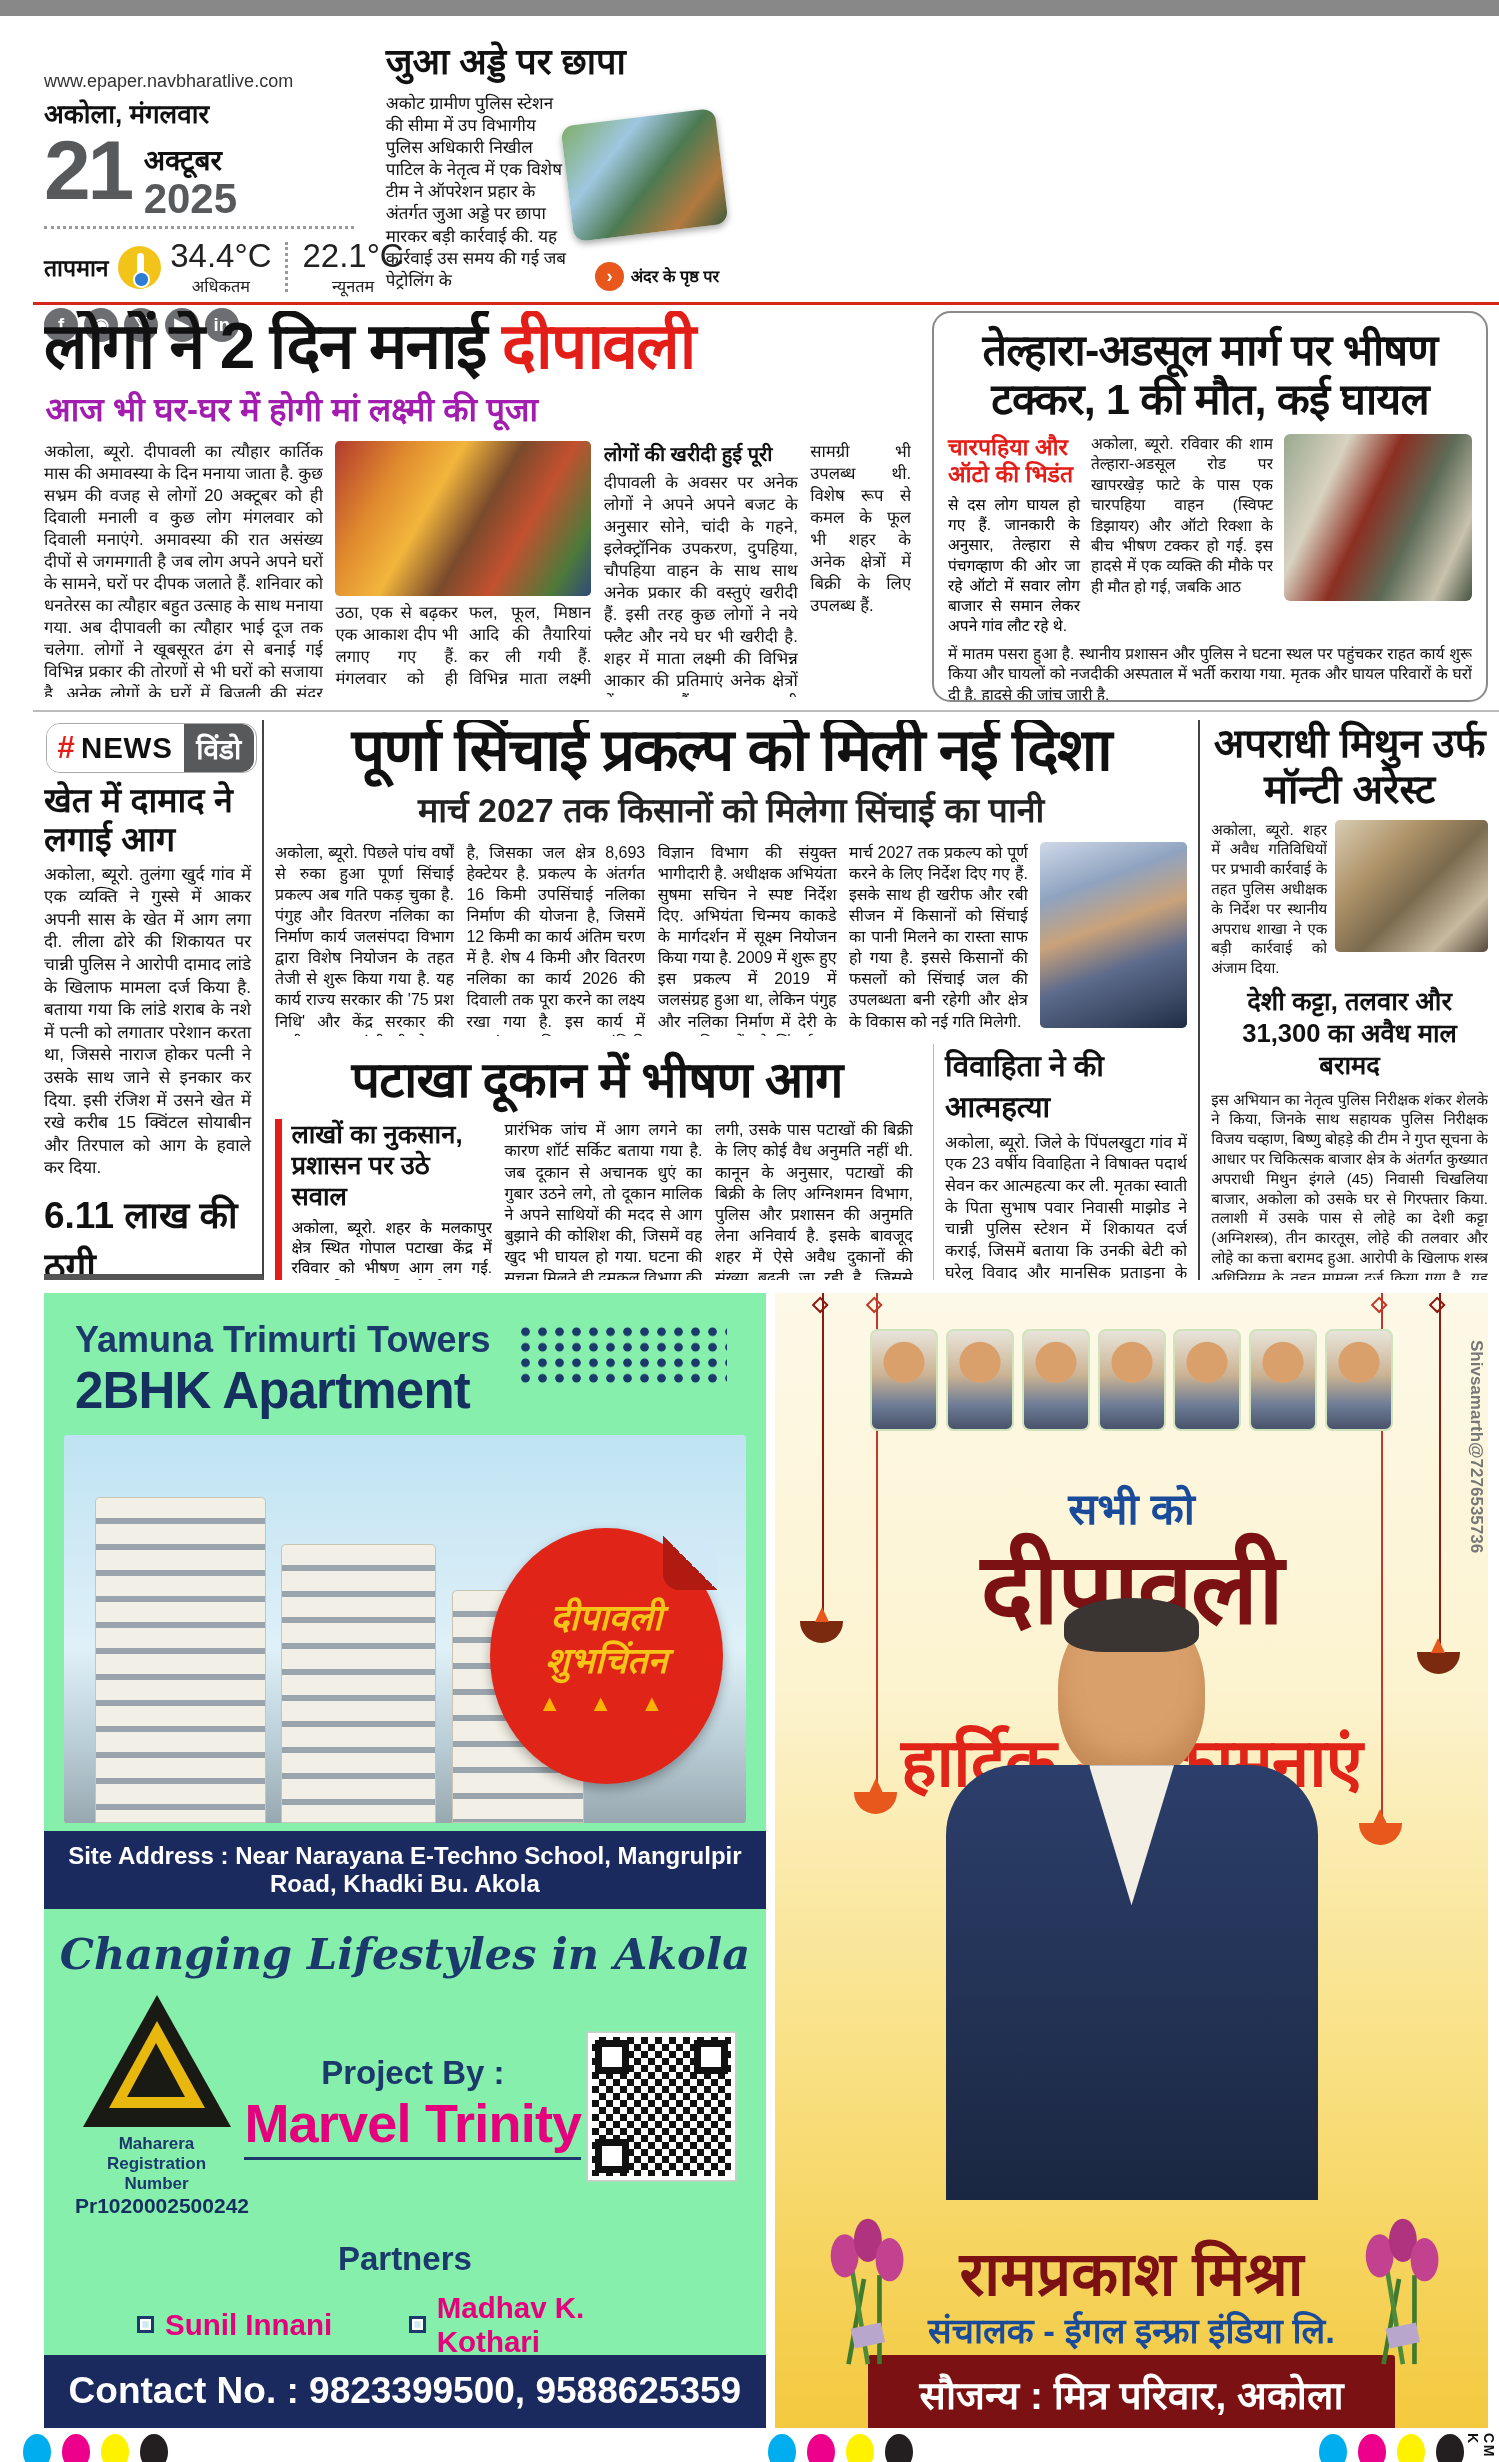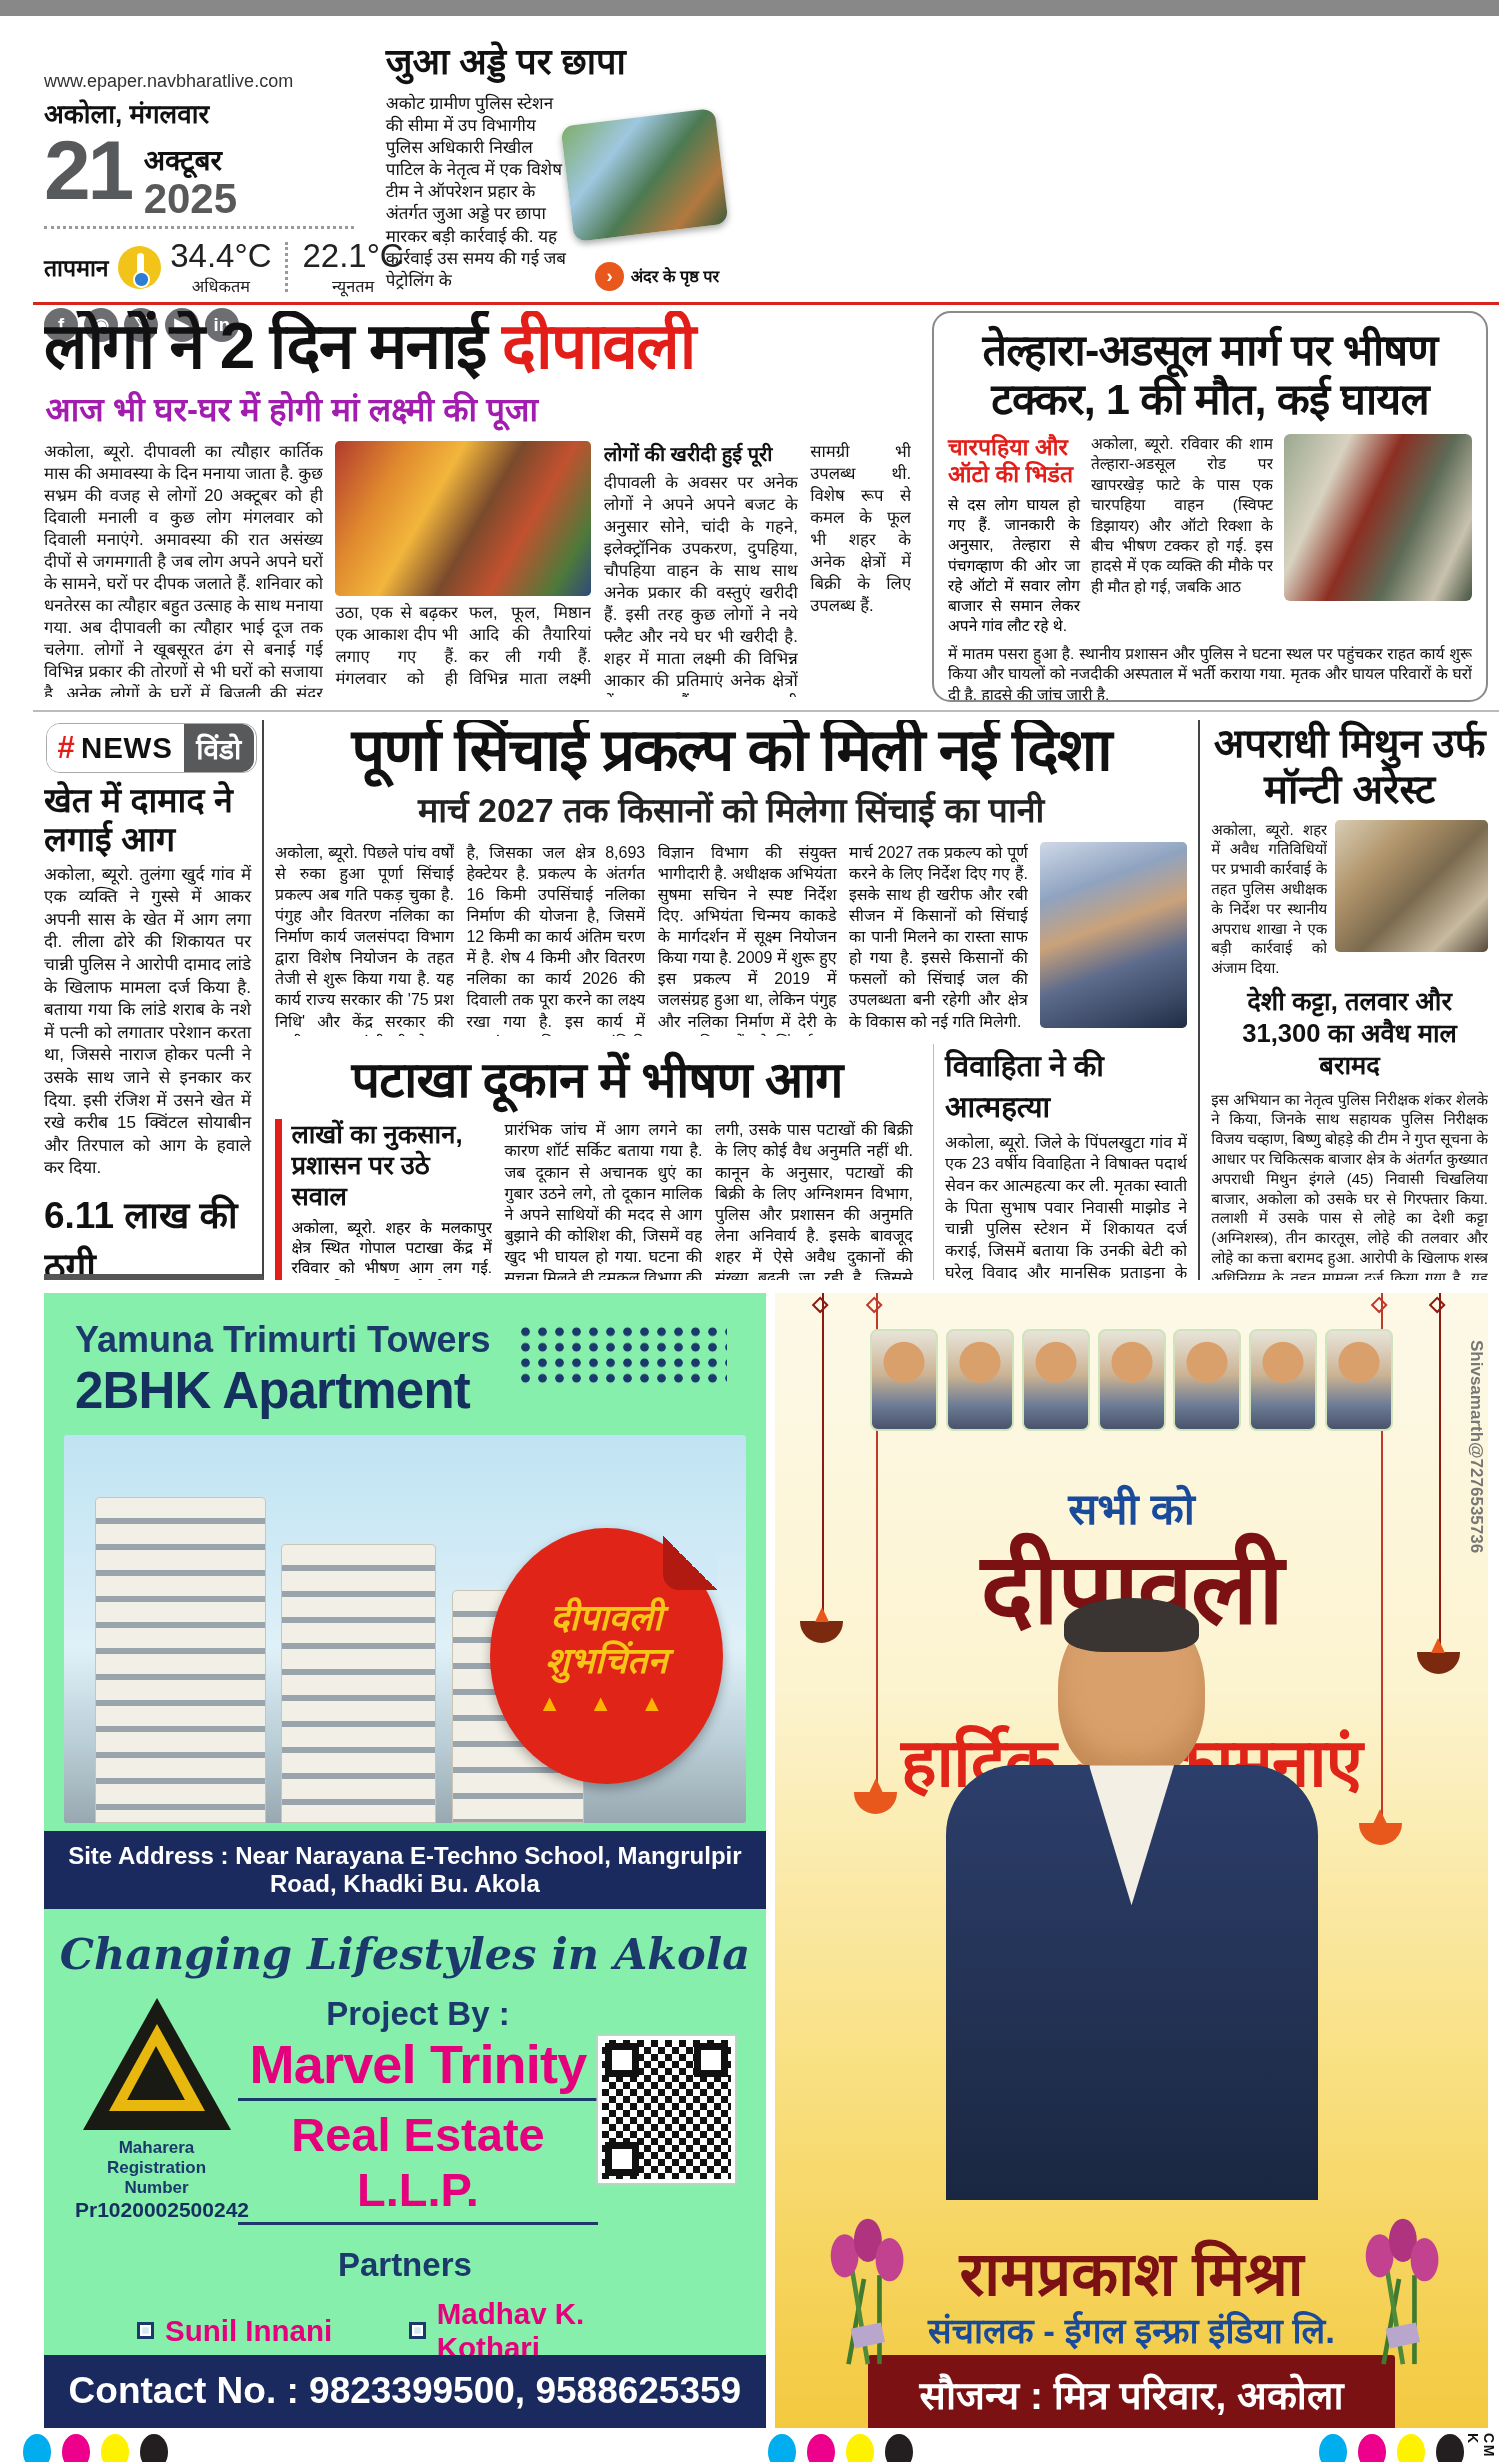--- a/index.html
+++ b/index.html
@@ -349,21 +349,20 @@
       <div class="al-tag">Changing Lifestyles in Akola</div>
       <div class="al-mid">
         <div class="tri-logo">
           <div class="tri"></div>
           <div class="maha-l">Maharera Registration Number</div>
           <div class="maha-n">Pr1020002500242</div>
         </div>
         <div class="proj">
           <div class="proj-by">Project By :</div>
           <div class="comp1">Marvel Trinity</div>
-          <div class="comp2">Real Estate L.L.P.</div>
         </div>
         <div class="qr">
             <i></i>
             <i></i>
             <i></i>
           </div>
       </div>
       <div class="partners-t">Partners</div>
       <div class="partners">
         <div class="partner">

